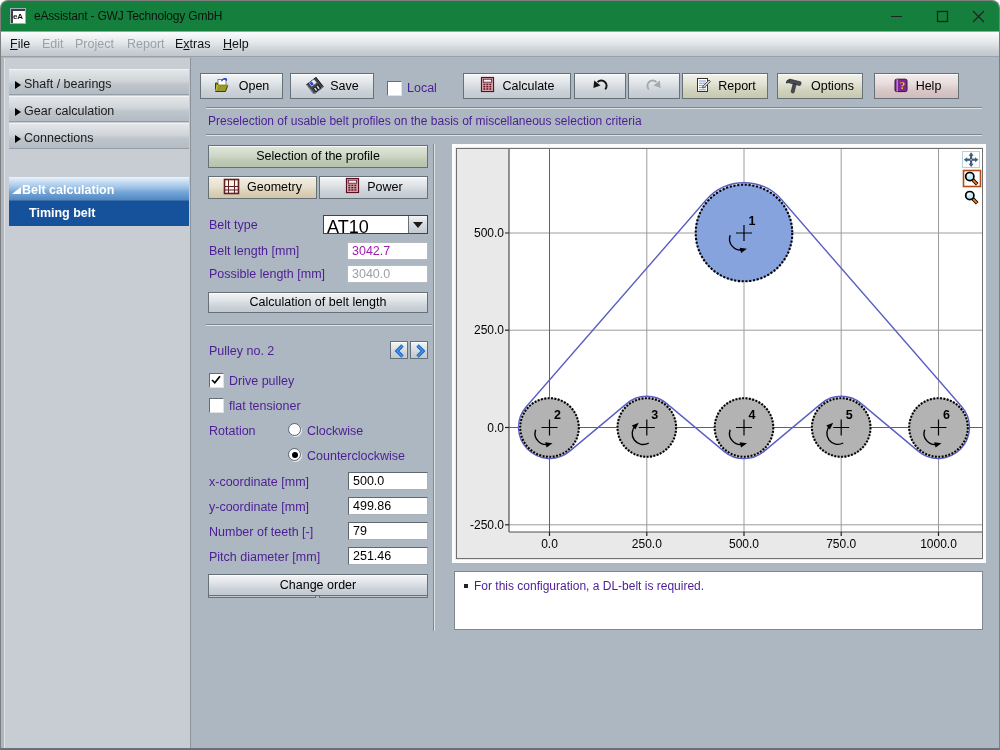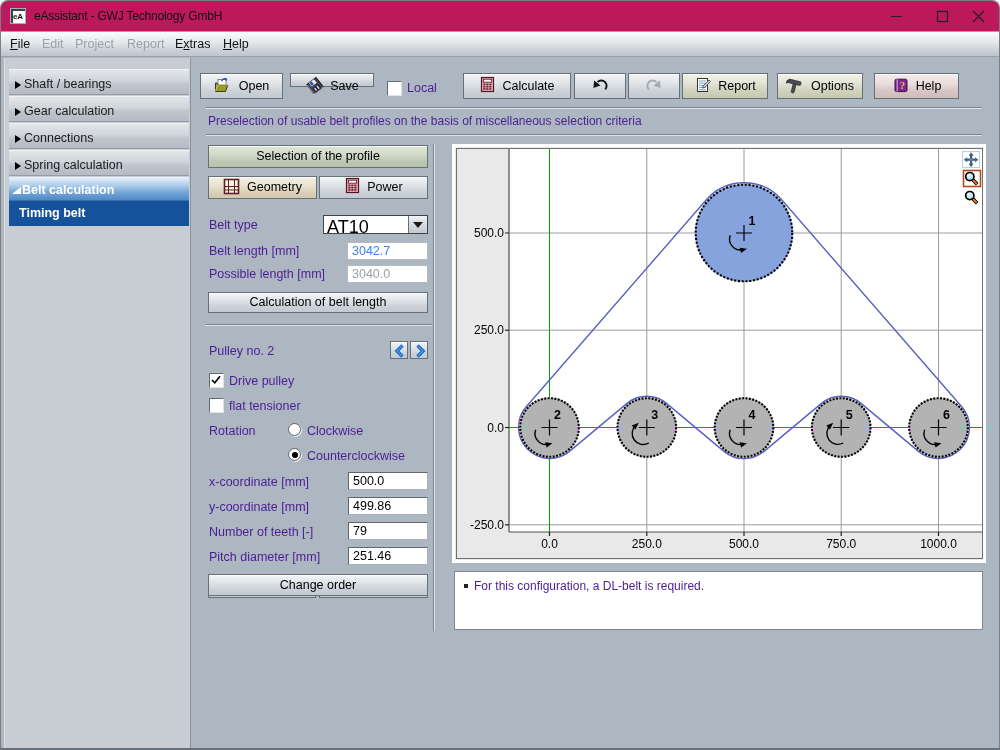--- a/index.html
+++ b/index.html
@@ -1,17 +1,17 @@
 <!DOCTYPE html>
 <html><head><meta charset="utf-8"><title>eAssistant</title>
 <style>
 *{margin:0;padding:0;box-sizing:border-box}
 html,body{width:1000px;height:750px;font-family:"Liberation Sans",sans-serif;background:#fff;overflow:hidden}
 #win{position:absolute;left:0;top:0;width:1000px;height:750px;border:1px solid #7e7e7e;border-bottom:2px solid #68717a;border-radius:8px 8px 0 0;overflow:hidden;background:#adb7c1}
-#titlebar{position:absolute;left:0;top:0;width:100%;height:30px;background:#be185d}
+#titlebar{position:absolute;left:0;top:0;width:100%;height:30px;background:#15803d}
 #title{position:absolute;left:33px;top:8px;font-size:12px;letter-spacing:-0.2px;color:#101010}
 #appicon{position:absolute;left:9px;top:7px;width:16px;height:16px;background:#fff;border:1px solid #9db0bf;box-shadow:inset 1px 1px 0 #404040, inset 2px 2px 0 #404040;font-size:8px;font-weight:bold;color:#111;text-align:center;line-height:16px}
 .wbtn{position:absolute;top:0;width:46px;height:30px;text-align:center}
 #menubar{position:absolute;left:0;top:30px;width:100%;height:26px;background:linear-gradient(#fbfcfd,#e3e7ea 45%,#c9cfd5 80%,#bfc6cc);border-top:1px solid #9aa3ab;border-bottom:1px solid #98a1a9}
 .mi{position:absolute;top:5px;font-size:12.5px;color:#111}
 .mi.dis{color:#99a1a9}
 .mi u{text-decoration:underline;text-underline-offset:1px}
 #sidebar{position:absolute;left:3px;top:57px;width:187px;height:690px;background:#c8cdd3;border-right:1px solid #8b939c;border-left:1px solid #dde0e4}
 .acc{position:absolute;left:4px;width:180px;height:26px;background:linear-gradient(#e3e6e9,#d0d5d9 45%,#bfc5cb 60%,#b5bbc2);border-top:1px solid #f0f2f4;border-bottom:1px solid #949ca5;font-size:12.5px;color:#1b1b1b;line-height:28px;padding-left:15px}
 .acc .tri{position:absolute;left:6px;top:11px;width:0;height:0;border-left:6px solid #000;border-top:4.5px solid transparent;border-bottom:4.5px solid transparent}
@@ -41,33 +41,32 @@
 <div class="mi dis" style="left:41px">Edit</div>
 <div class="mi dis" style="left:74px">Project</div>
 <div class="mi dis" style="left:126px">Report</div>
 <div class="mi" style="left:174px">E<u>x</u>tras</div>
 <div class="mi" style="left:222px"><u>H</u>elp</div>
 </div>
 <div id="sidebar">
 <div class="acc" style="top:11px;height:26px"><span class="tri"></span>Shaft / bearings</div>
 <div class="acc" style="top:38px;height:26px"><span class="tri"></span>Gear calculation</div>
 <div class="acc" style="top:65px;height:26px"><span class="tri"></span>Connections</div>
-<div class="acc" style="top:92px;height:26px"><span class="tri"></span>Spring calculation</div>
 <div class="acc" style="top:119px;height:24px;background:linear-gradient(#e2eef9,#a3c6e8 40%,#74a5d6 65%,#5189c6);border-top:1px solid #e8f1f9;border-bottom:1px solid #3c6ea6;color:#fff;font-weight:bold;padding-left:13px;line-height:25px"><svg style="position:absolute;left:3px;top:9px" width="9" height="7">
           <polygon points="0,7 9,7 9,0" fill="#fff"></polygon>
         </svg>Belt calculation</div>
-<div class="acc" style="top:143px;height:25px;background:#16519c;border:none;color:#fff;font-weight:bold;padding-left:10px;line-height:25px">Timing belt</div>
+<div class="acc" style="top:143px;height:25px;background:#16519c;border:none;color:#fff;font-weight:bold;padding-left:20px;line-height:25px">Timing belt</div>
 </div>
 <div class="btn" style="left:199px;top:72px;width:83px;height:26px;line-height:24px"><svg width="19" height="17" style="vertical-align:-4px;margin-right:6px">
         <rect x="4" y="2.5" width="8" height="6" fill="#fff" stroke="#666" stroke-width="0.8"></rect>
         <path d="M1.5 6 L1.5 14.5 L11.5 14.5 L13.8 8.2 L4 8.2 L3 6 Z" fill="#9a9a28" stroke="#3c3c10"></path>
         <path d="M1.5 14 L3.6 8 L14 8" fill="none" stroke="#d8d870" stroke-width="0.8"></path>
         <path d="M7.5 4.2 A4.2 4.2 0 0 1 12.6 1.8 M12.6 1.8 L10.4 1.6 M12.6 1.8 L12.2 3.9" fill="none" stroke="#2846c8" stroke-width="1.2"></path>
       </svg>Open</div>
-<div class="btn" style="left:289px;top:72px;width:84px;height:14px;line-height:24px"><svg width="20" height="17" style="vertical-align:-4px;margin-right:5px">
+<div class="btn" style="left:289px;top:72px;width:84px;height:26px;line-height:24px"><svg width="20" height="17" style="vertical-align:-4px;margin-right:5px">
         <g transform="translate(10,8.7) rotate(-38)">
           <rect x="-5.8" y="-5.8" width="11.6" height="11.6" fill="#46464e" stroke="#14141c"></rect>
           <path d="M-5.8 -5.8 L-5.8 5.8 L5.8 5.8" fill="none" stroke="#8a8a94"></path>
           <rect x="-3.2" y="-5.8" width="6.4" height="4.4" fill="#e8ecf2"></rect>
           <rect x="-2.7" y="-5.4" width="2.7" height="3.5" fill="#2546d2"></rect>
           <rect x="-3.5" y="0.8" width="7" height="5" fill="#1c1c26"></rect>
           <rect x="-2.5" y="1.6" width="1.5" height="3.3" fill="#d8dce2"></rect>
           <rect x="0.7" y="1.6" width="1.5" height="3.3" fill="#d8dce2"></rect>
         </g>
       </svg>Save</div>
@@ -147,21 +146,21 @@
         </g>
       </svg>Power</div>
 <div class="lab" style="left:208px;top:217px">Belt type</div>
 <div style="position:absolute;left:322px;top:214px;width:105px;height:19px;border:1px solid #3e444a;background:#fff">
 <div style="position:absolute;left:3px;top:1px;font-size:18px">AT10</div>
 <div style="position:absolute;right:0;top:0;width:19px;height:17px;background:linear-gradient(#f2f4f6,#d8dde2 45%,#c2c9d0);border-left:1px solid #667077"><svg width="19" height="17">
           <polygon points="4,6 14,6 9,12" fill="#1a1a1a"></polygon>
         </svg></div>
     </div>
 <div class="lab" style="left:208px;top:243px">Belt length [mm]</div>
-<div class="field" style="left:346px;top:241px;width:81px;height:18px;color:#3b82f6;border-color:#b4bac0">3042.7</div>
+<div class="field" style="left:346px;top:241px;width:81px;height:18px;color:#a21caf;border-color:#b4bac0">3042.7</div>
 <div class="lab" style="left:208px;top:266px">Possible length [mm]</div>
 <div class="field" style="left:346px;top:264px;width:81px;height:18px;color:#9aa1a8;border-color:#b4bac0">3040.0</div>
 <div class="btn" style="left:207px;top:291px;width:220px;height:21px;line-height:19px">Calculation of belt length</div>
 <div class="etch" style="left:205px;top:323px;width:226px"></div>
 <div class="lab" style="left:208px;top:343px">Pulley no. 2</div>
 <div class="btn" style="left:389px;top:340px;width:18px;height:18px;line-height:14px;padding:0"><svg width="18" height="18">
         <path d="M11.5 3.5 L6 9 L11.5 14.5" fill="none" stroke="#1565c8" stroke-width="3.4"></path>
         <path d="M11.5 3.5 L6 9 L11.5 14.5" fill="none" stroke="#5a98dc" stroke-width="1.2"></path>
       </svg></div>
 <div class="btn" style="left:409px;top:340px;width:18px;height:18px;line-height:14px;padding:0"><svg width="18" height="18">

